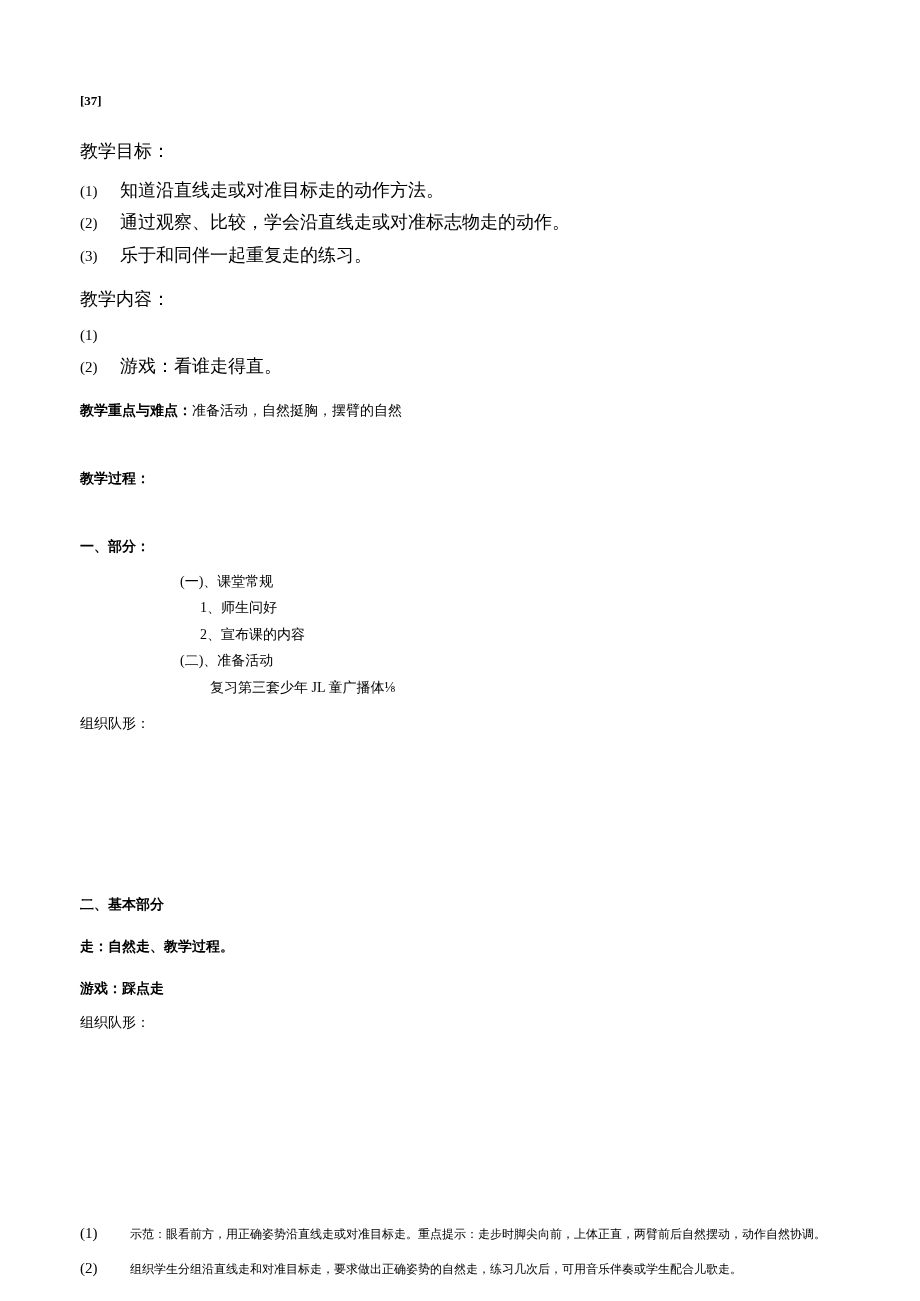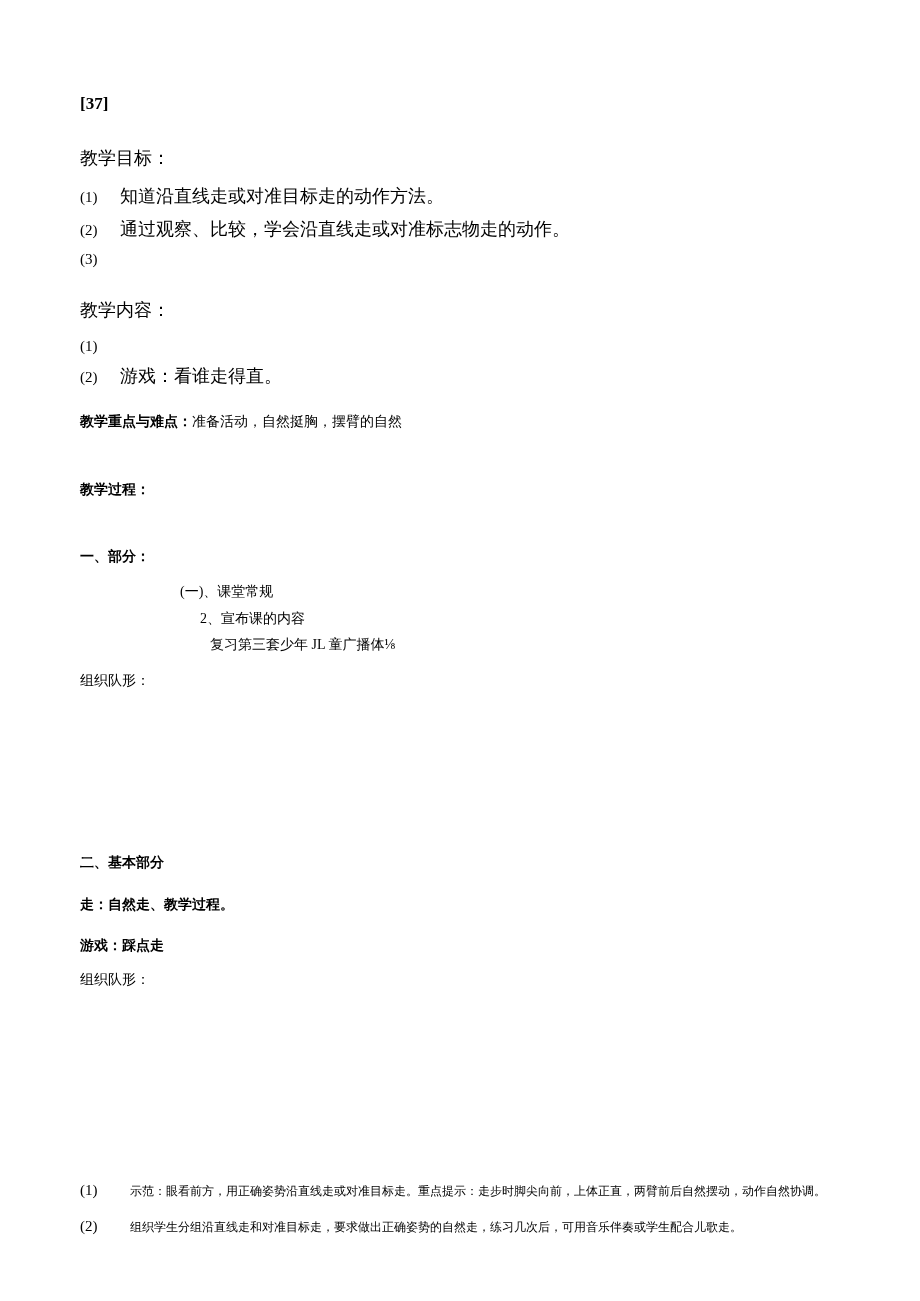--- a/index.html
+++ b/index.html
@@ -7,26 +7,26 @@
       font-family: "SimSun", "宋体", serif; 
       font-size: 15px;
       line-height: 1.7;
       color: #000;
       background: #fff;
       width: 920px;
       padding: 90px 80px 80px 80px;
     }
     .page-number {
       font-weight: bold;
-      font-size: 17px;
+      font-size: 13px;
       margin-bottom: 24px;
     }
     .section-heading {
       font-size: 18px;
-      margin-top: 23px;
+      margin-top: 14px;
       margin-bottom: 8px;
     }
     .numbered-list {
       margin-left: 0;
       margin-bottom: 6px;
     }
     .list-item {
       display: flex;
       align-items: baseline;
       margin-bottom: 2px;
@@ -95,20 +95,21 @@
   <div class="list-item">
     <span class="list-marker">(1)</span>
     <span class="list-text">知道沿直线走或对准目标走的动作方法。</span>
   </div>
   <div class="list-item">
     <span class="list-marker">(2)</span>
     <span class="list-text">通过观察、比较，学会沿直线走或对准标志物走的动作。</span>
   </div>
   <div class="list-item">
     <span class="list-marker">(3)</span>
+    <span class="list-text">乐于和同伴一起重复走的练习。</span>
   </div>
 </div>
 
 <div class="section-heading">教学内容：</div>
 <div class="numbered-list">
   <div class="list-item">
     <span class="list-marker">(1)</span>
   </div>
   <div class="list-item">
     <span class="list-marker">(2)</span>
@@ -123,21 +124,23 @@
 <div class="spacer-sm"></div>
 
 <div class="bold-line">教学过程：</div>
 
 <div class="spacer-sm"></div>
 
 <div class="bold-line">一、部分：</div>
 
 <div class="indented-block">
   <div>(一)、课堂常规</div>
+  <div class="indent-deeper">1、师生问好</div>
   <div class="indent-deeper">2、宣布课的内容</div>
+  <div>(二)、准备活动</div>
   <div class="indent-para">复习第三套少年 JL 童广播体⅛</div>
 </div>
 
 <div class="normal-text">组织队形：</div>
 
 <div class="spacer-md"></div>
 
 <div class="bold-line">二、基本部分</div>
 
 <div class="bold-line">走：自然走、教学过程。</div>

